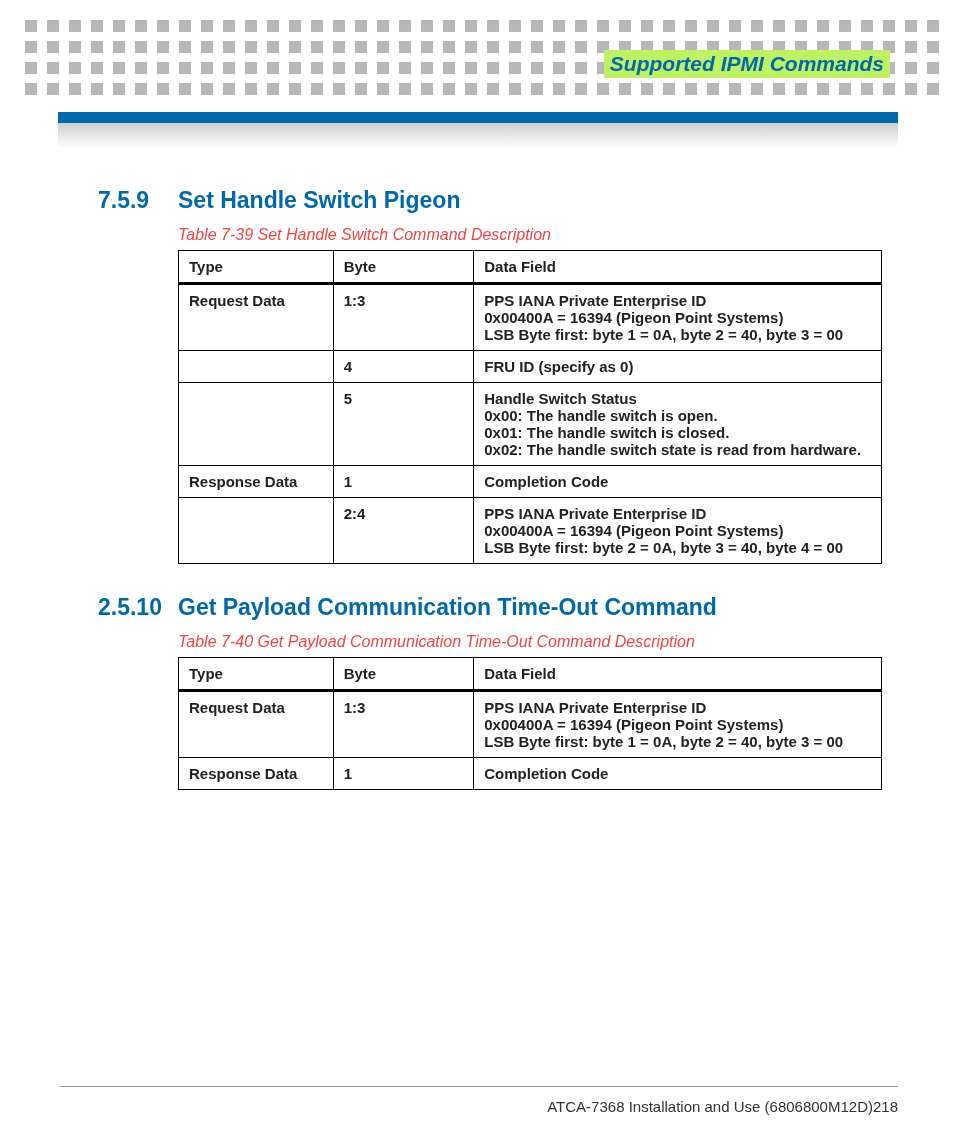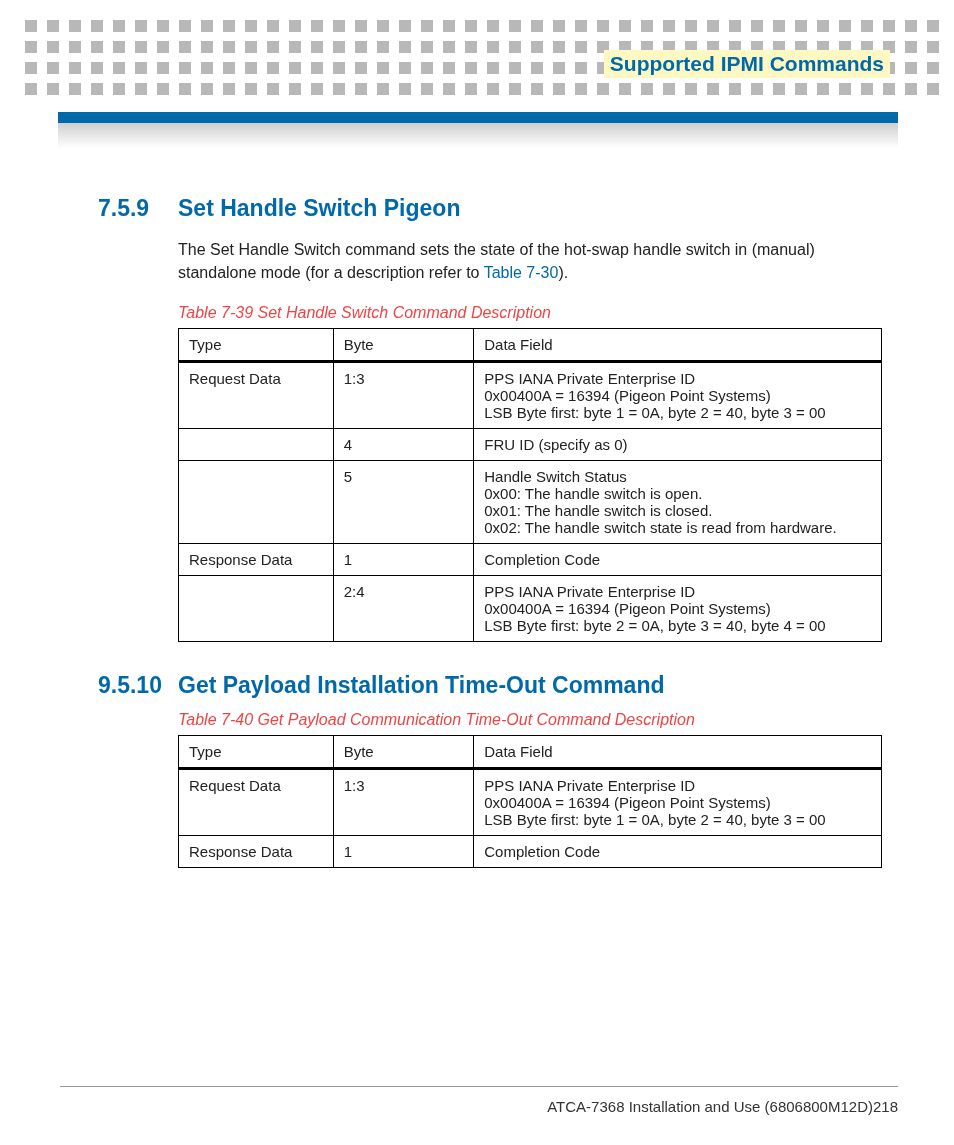--- a/index.html
+++ b/index.html
@@ -31,23 +31,24 @@
     left: 0;
     right: 0;
   }
   .chapter-title {
     position: absolute;
     top: 50px;
     right: 64px;
     font-size: 21px;
     font-weight: 700;
     color: #0069aa;
-    background: #fef9c3;
+    background: #bef264;
     padding: 2px 6px;
     z-index: 5;
+    font-style: italic;
   }
   .blue-bar {
     position: absolute;
     top: 112px;
     left: 58px;
     right: 56px;
     height: 11px;
     background: #0069aa;
   }
   .gray-grad {
@@ -60,21 +61,21 @@
   }
   .content {
     position: absolute;
     top: 185px;
     left: 98px;
     right: 72px;
   }
   .sect {
     display: flex;
     align-items: center;
-    margin-top: 10px;
+    margin-top: 2px;
     margin-bottom: 12px;
   }
   .sect-num {
     font-size: 23px;
     font-weight: 700;
     color: #0069aa;
     width: 80px;
     flex: 0 0 auto;
   }
   .sect-title {
@@ -102,21 +103,21 @@
     border-collapse: collapse;
     width: calc(100% - 80px);
     font-size: 15px;
     margin-bottom: 30px;
   }
   table.data th, table.data td {
     border: 1px solid #000;
     padding: 7px 10px;
     text-align: left;
     vertical-align: top;
-    font-weight: 400;
+    font-weight: 700;
   }
   table.data thead th {
     border-bottom: 3px solid #000;
   }
   .col-type  { width: 22%; }
   .col-byte  { width: 20%; }
   .col-data  { width: 58%; }
   .footer-rule {
     position: absolute;
     left: 60px;
@@ -322,23 +323,20 @@
 <div class="chapter-title">Supported IPMI Commands</div>
 <div class="blue-bar"></div>
 <div class="gray-grad"></div>
 
 <div class="content">
 
   <div class="sect">
     <div class="sect-num">7.5.9</div>
     <div class="sect-title">Set Handle Switch Pigeon</div>
   </div>
-  <p class="body-text">
-    <span>The Set Handle Switch command sets the state of the hot-swap handle switch in (manual) standalone mode (for a description refer to </span><span class="xref">Table 7-30</span><span>).</span>
-  </p>
   <div class="tbl-caption">Table 7-39 Set Handle Switch Command Description</div>
   <table class="data">
     <colgroup>
         <col class="col-type">
         <col class="col-byte">
         <col class="col-data">
       </colgroup>
     <thead>
       <tr>
         <th>Type</th>
@@ -376,22 +374,22 @@
         <td></td>
         <td>2:4</td>
         <td class="multiline">PPS IANA Private Enterprise ID
 0x00400A = 16394 (Pigeon Point Systems)
 LSB Byte first: byte 2 = 0A, byte 3 = 40, byte 4 = 00</td>
       </tr>
     </tbody>
   </table>
 
   <div class="sect">
-    <div class="sect-num">9.5.10</div>
-    <div class="sect-title">Get Payload Installation Time-Out Command</div>
+    <div class="sect-num">2.5.10</div>
+    <div class="sect-title">Get Payload Communication Time-Out Command</div>
   </div>
   <div class="tbl-caption">Table 7-40 Get Payload Communication Time-Out Command Description</div>
   <table class="data">
     <colgroup>
         <col class="col-type">
         <col class="col-byte">
         <col class="col-data">
       </colgroup>
     <thead>
       <tr>

